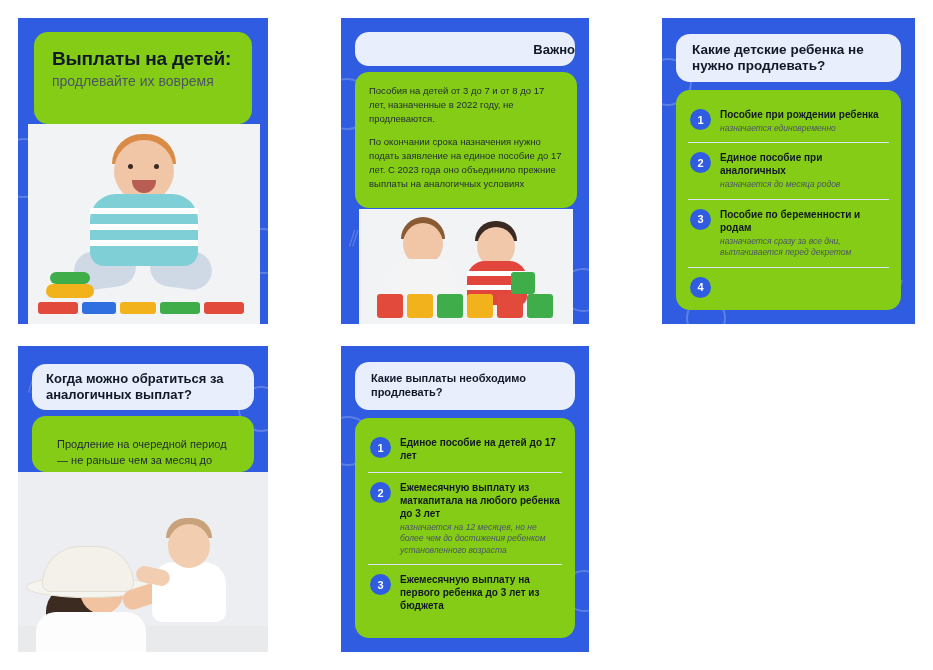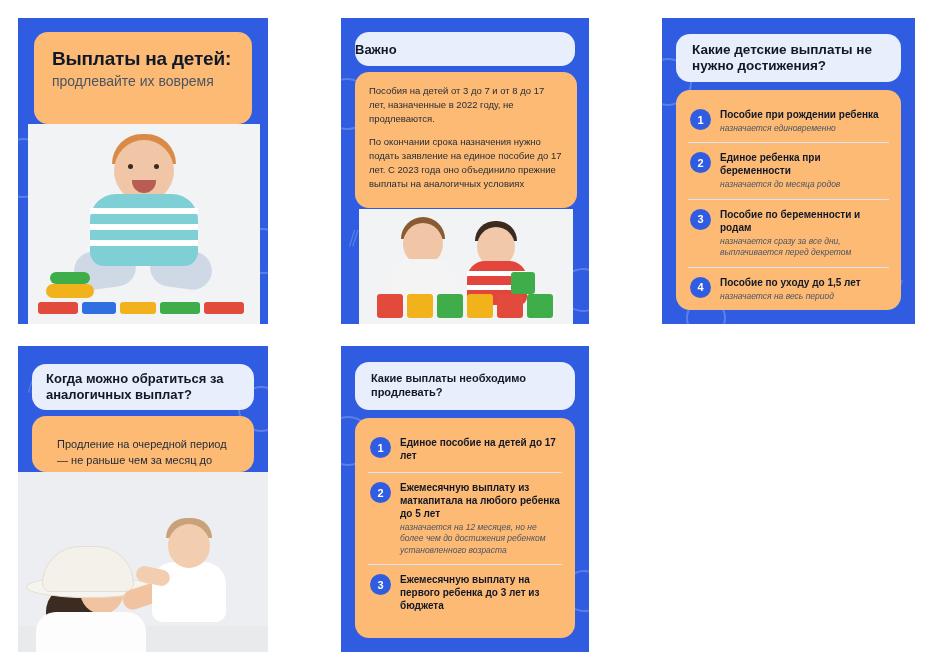--- a/index.html
+++ b/index.html
@@ -33,21 +33,21 @@
   .deco-bars {
     color: rgba(255,255,255,0.22);
     font-size: 22px;
     letter-spacing: 2px;
     line-height: 1;
     font-family: "DejaVu Sans", sans-serif;
   }
 
   .panel {
     position: absolute;
-    background: #fdba74;
+    background: #84cc16;
     border-radius: 14px;
   }
   .panel-light {
     background: #e8eefc;
   }
 
   
   #slide1 { left: 18px; top: 18px; width: 250px; height: 306px; }
   #s1-panel {
     left: 16px; top: 14px; right: 16px; height: 92px;
@@ -61,21 +61,21 @@
     font-size: 14px; color: #4b5563; margin-top: 4px;
   }
   #s1-photo {
     position: absolute; left: 10px; bottom: 0; width: 232px; height: 200px;
   }
 
   
   #slide2 { left: 341px; top: 18px; width: 248px; height: 306px; }
   #s2-head {
     left: 14px; top: 14px; right: 14px; height: 34px;
-    display: flex; align-items: center; justify-content: flex-start;
+    display: flex; align-items: center; justify-content: flex-end;
   }
   #s2-head .t { font-size: 13px; font-weight: bold; color: #111827; }
   #s2-body {
     left: 14px; top: 54px; right: 12px; height: 136px;
     padding: 12px 14px;
   }
   #s2-body p {
     margin: 0 0 10px 0;
     font-size: 9.5px; line-height: 1.45; color: #1f2937;
   }
@@ -254,51 +254,47 @@
       <div class="cube" style="left:152px; bottom:30px; width:24px; height:22px; background:#3fae4a;"></div>
     </div>
   </div>
 
   <div class="slide" id="slide3">
     <div class="deco deco-ring" style="left:-18px; top:40px; width:48px; height:48px;"></div>
     <div class="deco deco-ring" style="left:24px; bottom:-14px; width:40px; height:40px;"></div>
     <div class="deco deco-bars" style="right:10px; bottom:24px;">⫽</div>
 
     <div class="panel panel-light" id="s3-head">
-      <div class="t">Какие детские выплаты не нужно достижения?</div>
+      <div class="t">Какие детские ребенка не нужно продлевать?</div>
     </div>
 
     <div class="panel" id="s3-list">
       <div class="nrow">
         <div class="ncirc">1</div>
         <div class="ntxt">
           <div class="nhead">Пособие при рождении ребенка</div>
           <div class="nsub">назначается единовременно</div>
         </div>
       </div>
       <div class="nrow">
         <div class="ncirc">2</div>
         <div class="ntxt">
-          <div class="nhead">Единое ребенка при беременности</div>
+          <div class="nhead">Единое пособие при аналогичных</div>
           <div class="nsub">назначается до месяца родов</div>
         </div>
       </div>
       <div class="nrow">
         <div class="ncirc">3</div>
         <div class="ntxt">
           <div class="nhead">Пособие по беременности и родам</div>
           <div class="nsub">назначается сразу за все дни, выплачивается перед декретом</div>
         </div>
       </div>
       <div class="nrow">
         <div class="ncirc">4</div>
-        <div class="ntxt">
-          <div class="nhead">Пособие по уходу до 1,5 лет</div>
-          <div class="nsub">назначается на весь период</div>
-        </div>
       </div>
     </div>
   </div>
 
   <div class="slide" id="slide4">
     <div class="deco deco-ring" style="right:-16px; top:40px; width:46px; height:46px;"></div>
     <div class="deco deco-bars" style="left:10px; top:28px;">⫽</div>
     <div class="deco deco-bars" style="right:14px; top:150px;">⫽</div>
 
     <div class="panel panel-light" id="s4-head">
@@ -338,21 +334,21 @@
       <div class="nrow">
         <div class="ncirc">1</div>
         <div class="ntxt">
           <div class="nhead">Единое пособие на детей до 17 лет</div>
           <div class="nsub"></div>
         </div>
       </div>
       <div class="nrow">
         <div class="ncirc">2</div>
         <div class="ntxt">
-          <div class="nhead">Ежемесячную выплату из маткапитала на любого ребенка до 5 лет</div>
+          <div class="nhead">Ежемесячную выплату из маткапитала на любого ребенка до 3 лет</div>
           <div class="nsub">назначается на 12 месяцев, но не более чем до достижения ребенком установленного возраста</div>
         </div>
       </div>
       <div class="nrow">
         <div class="ncirc">3</div>
         <div class="ntxt">
           <div class="nhead">Ежемесячную выплату на первого ребенка до 3 лет из бюджета</div>
         </div>
       </div>
     </div>

